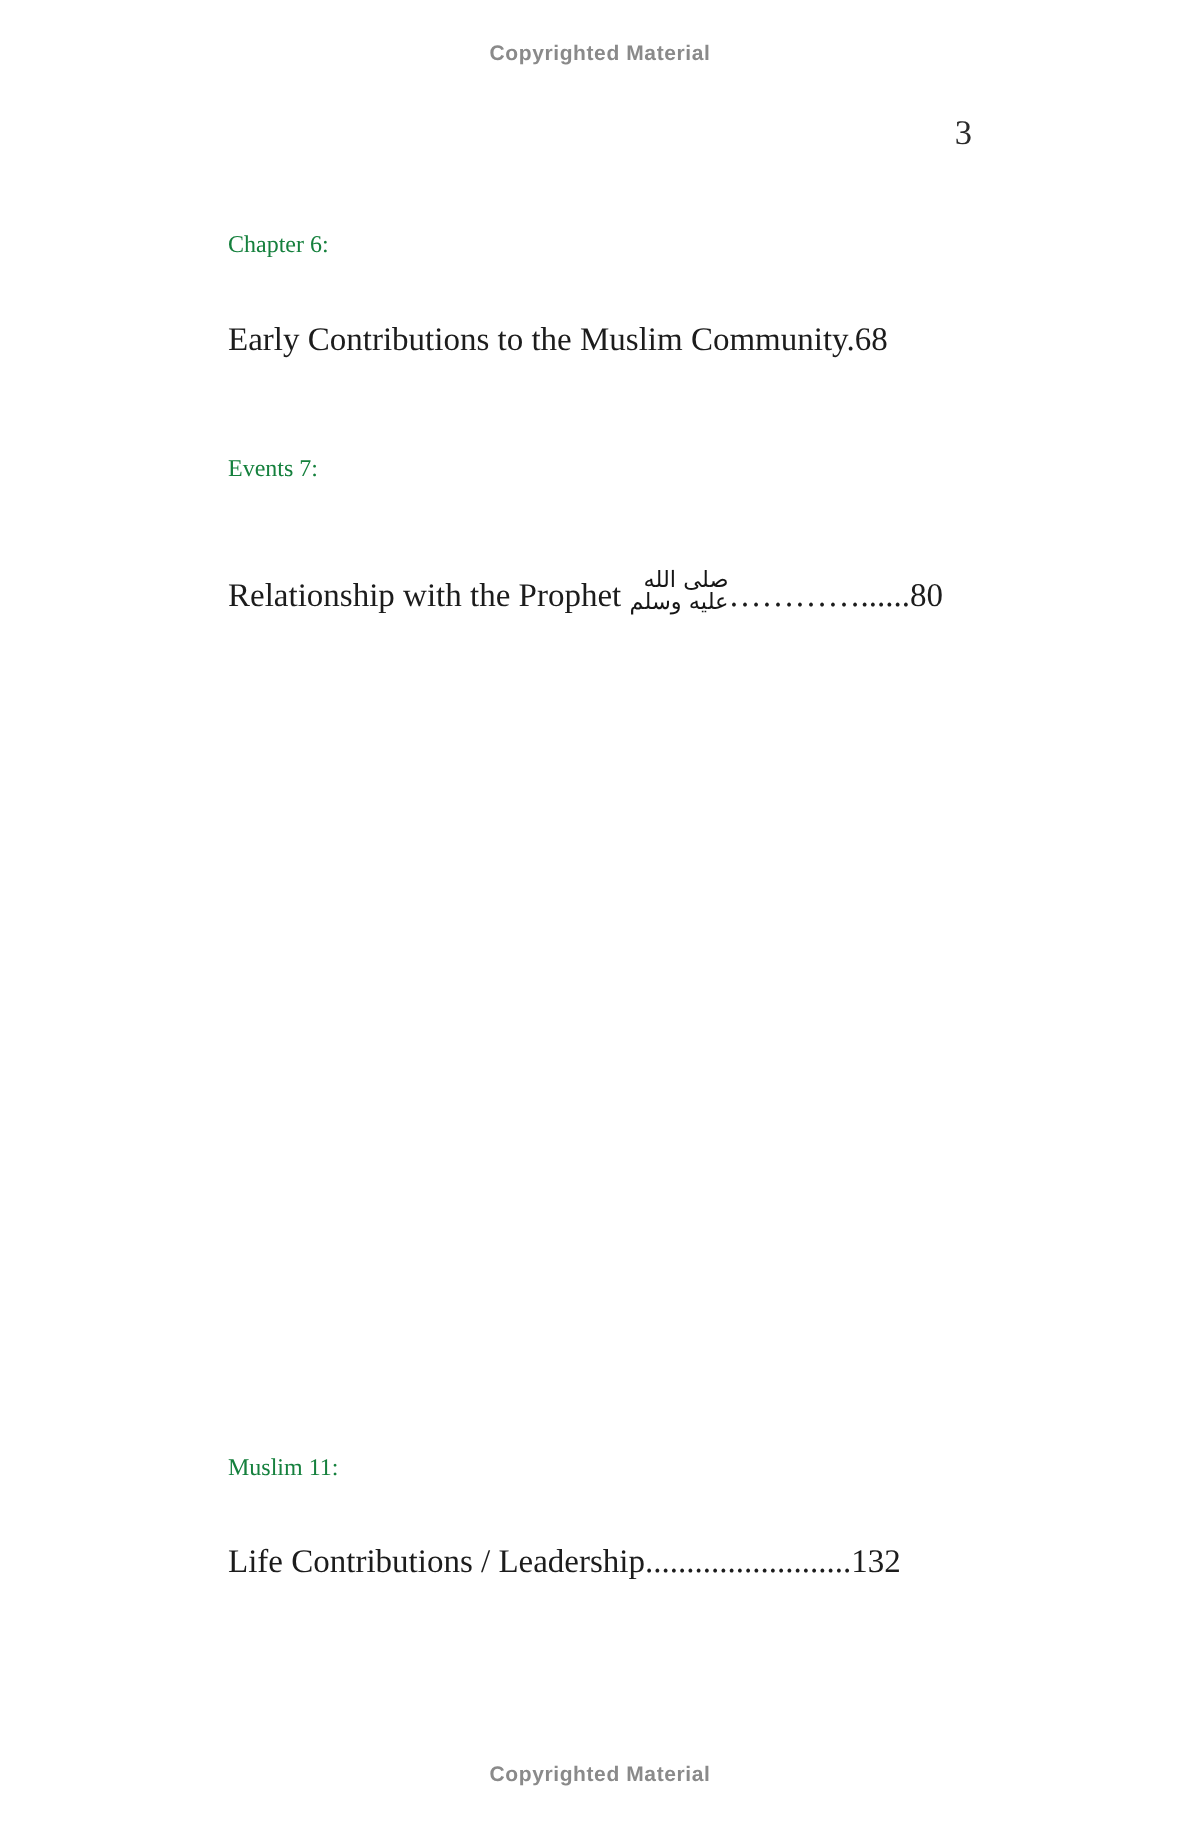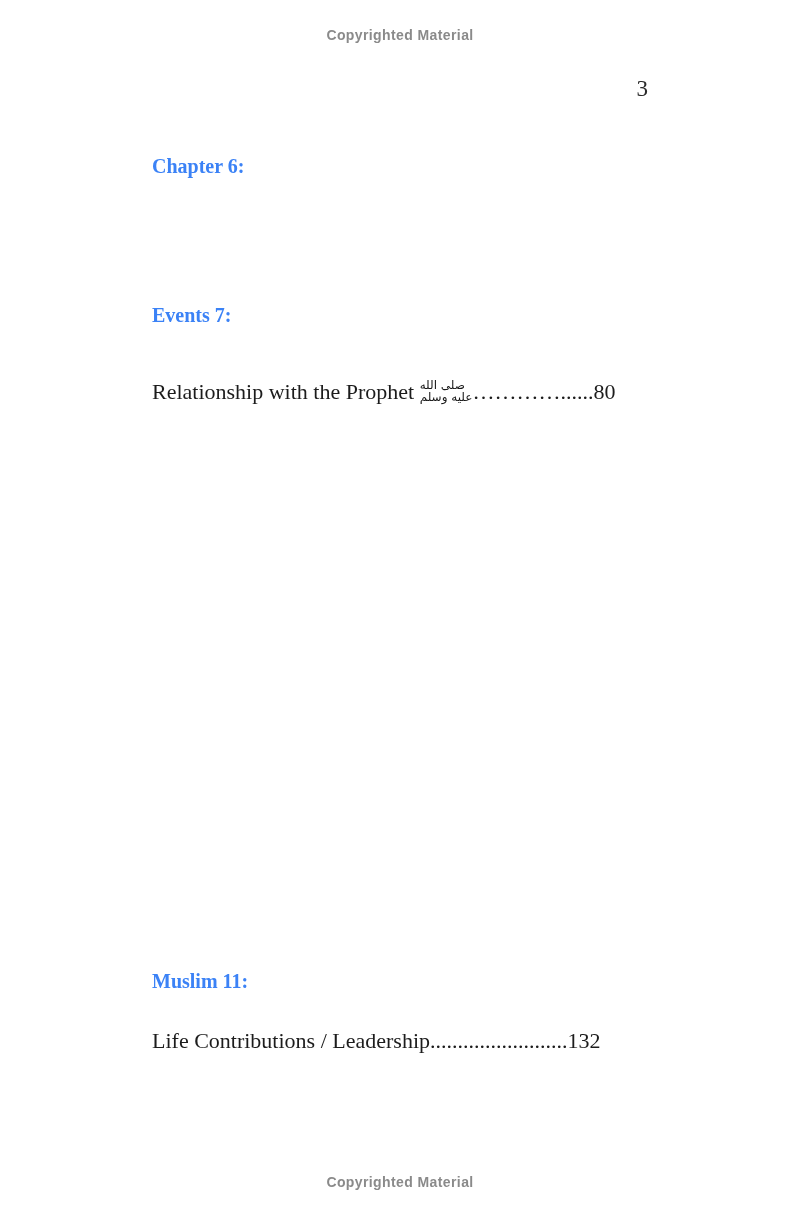--- a/index.html
+++ b/index.html
@@ -38,23 +38,23 @@
     font-family: "Liberation Serif", serif;
     font-size: 23px;
     color: #2a2a2a;
   }
   .entry {
     position: absolute;
     left: 152px;
     width: 500px;
   }
   .entry .heading {
-    font-weight: bold;
-    font-size: 20px;
-    color: #3b82f6;
+    font-weight: normal;
+    font-size: 16px;
+    color: #15803d;
     white-space: nowrap;
   }
   .entry .line {
     position: absolute;
     left: 0;
     top: 58px;
     font-size: 22px;
     color: #1c1c1c;
     white-space: nowrap;
   }
@@ -62,39 +62,40 @@
   .e2 { top: 304px; }
   .e2 .line { top: 64px; margin-top: 11px; }
   .e3 { top: 471px; }
   .e4 { top: 646px; }
   .e5 { top: 795px; }
   .e6 { top: 970px; }
   .honorific {
     display: inline-block;
     direction: rtl;
     font-family: "DejaVu Sans", sans-serif;
-    font-size: 12px;
+    font-size: 15px;
     line-height: 1.0;
-    text-align: left;
+    text-align: right;
     vertical-align: -2px;
     color: #161616;
   }
   .honorific span { display: block; }
 </style>
 </head>
 <body>
 
 <div class="page">
 
   <div class="copyright top">Copyrighted Material</div>
 
   <div class="pagenum">3</div>
 
   <div class="entry e1">
     <div class="heading">Chapter 6:</div>
+    <div class="line">Early Contributions to the Muslim Community.68</div>
   </div>
 
   <div class="entry e2">
     <div class="heading">Events 7:</div>
     <div class="line"><span>Relationship with the Prophet </span><span class="honorific"><span>صلى الله</span><span>عليه وسلم</span></span><span>…………......80</span></div>
   </div>
 
 
 
 

